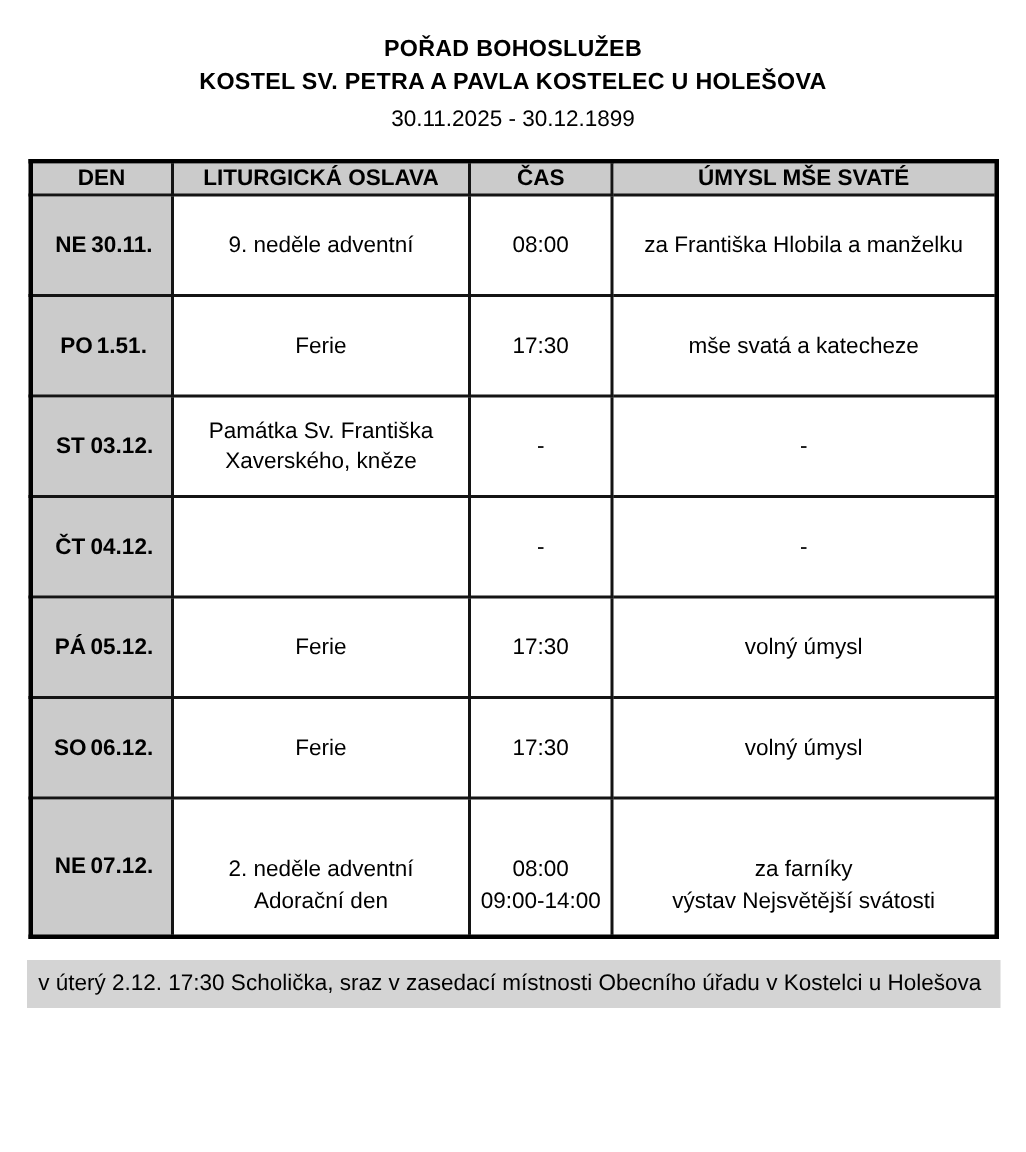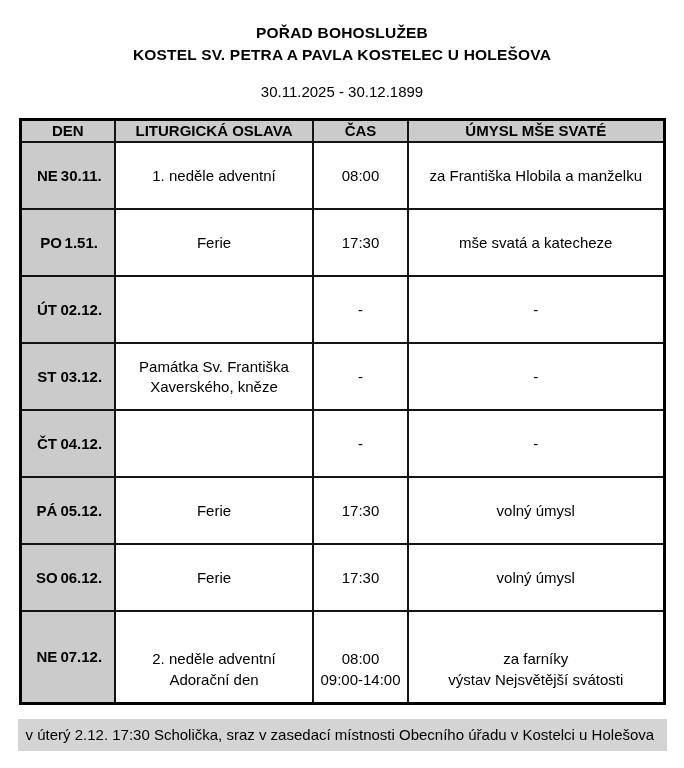--- a/index.html
+++ b/index.html
@@ -17,21 +17,21 @@
   }
   .titles { text-align: center; line-height: 1.45; }
   .title-main, .title-sub {
     font-size: 15.5px;
     font-weight: bold;
     letter-spacing: 0.2px;
   }
   .date-range {
     font-size: 15px;
     font-weight: normal;
-    margin-top: 14px;
+    margin-top: 2px;
   }
   table.schedule {
     border-collapse: collapse;
     table-layout: fixed;
     width: 644px;
     margin: 15px auto 0 auto;
     border: 3px solid #000;
   }
   table.schedule th,
   table.schedule td {
@@ -104,21 +104,21 @@
         <th>LITURGICKÁ OSLAVA</th>
         <th>ČAS</th>
         <th>ÚMYSL MŠE SVATÉ</th>
       </tr>
     </thead>
     <tbody>
         <tr>
           <td class="day-cell"><span class="day-abbr">NE</span><span class="day-date">30.11.</span></td>
           <td class="celebration-cell">
             <div class="stack">
-              <div class="entry-line">1. neděle adventní</div>
+              <div class="entry-line">9. neděle adventní</div>
             </div>
           </td>
           <td class="time-cell">
             <div class="stack">
               <div class="entry-line">08:00</div>
             </div>
           </td>
           <td class="intention-cell">
             <div class="stack">
               <div class="entry-line">za Františka Hlobila a manželku</div>
@@ -133,38 +133,20 @@
             </div>
           </td>
           <td class="time-cell">
             <div class="stack">
               <div class="entry-line">17:30</div>
             </div>
           </td>
           <td class="intention-cell">
             <div class="stack">
               <div class="entry-line">mše svatá a katecheze</div>
-            </div>
-          </td>
-        </tr>
-        <tr>
-          <td class="day-cell"><span class="day-abbr">ÚT</span><span class="day-date">02.12.</span></td>
-          <td class="celebration-cell">
-            <div class="stack">
-              <div class="entry-line"></div>
-            </div>
-          </td>
-          <td class="time-cell">
-            <div class="stack">
-              <div class="entry-line">-</div>
-            </div>
-          </td>
-          <td class="intention-cell">
-            <div class="stack">
-              <div class="entry-line">-</div>
             </div>
           </td>
         </tr>
         <tr>
           <td class="day-cell"><span class="day-abbr">ST</span><span class="day-date">03.12.</span></td>
           <td class="celebration-cell">
             <div class="stack">
               <div class="entry-line">Památka Sv. Františka Xaverského, kněze</div>
             </div>
           </td>

